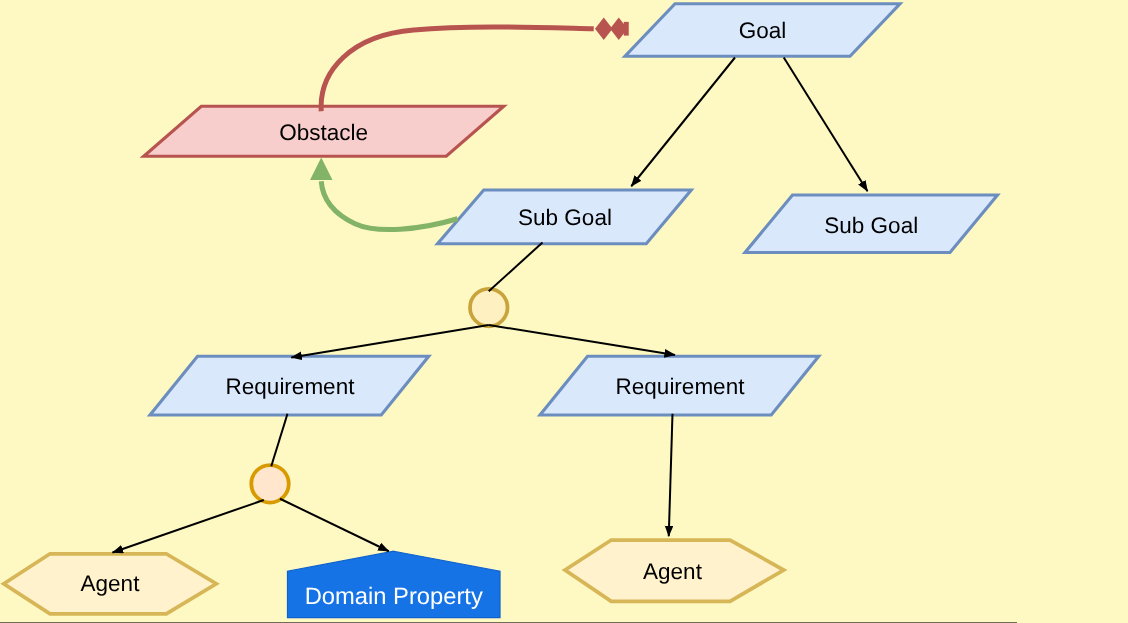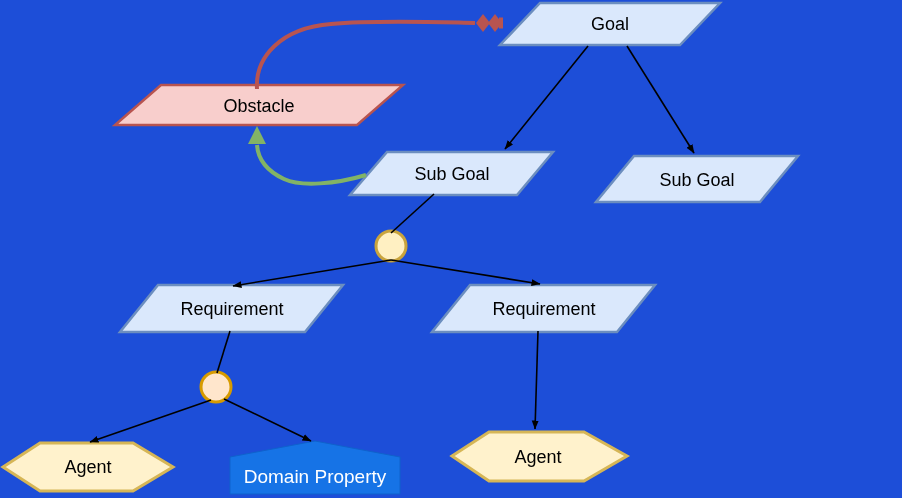--- a/index.html
+++ b/index.html
@@ -1,19 +1,19 @@
 <!DOCTYPE html>
 <html><head>
 <meta charset="utf-8">
 <style>
   html, body { margin: 0; padding: 0; background: #000; }
   .stage {
     position: relative;
     width: 902px; height: 498px;
-    background: #1d4ed8;
+    background: #fef9c3;
     overflow: hidden;
     font-family: "Liberation Sans", sans-serif;
   }
   svg text {
     font-family: "Liberation Sans", sans-serif;
     font-size: 18px;
     fill: #000;
     text-anchor: middle;
   }
   svg text.light { fill: #fff; font-size: 19px; }

